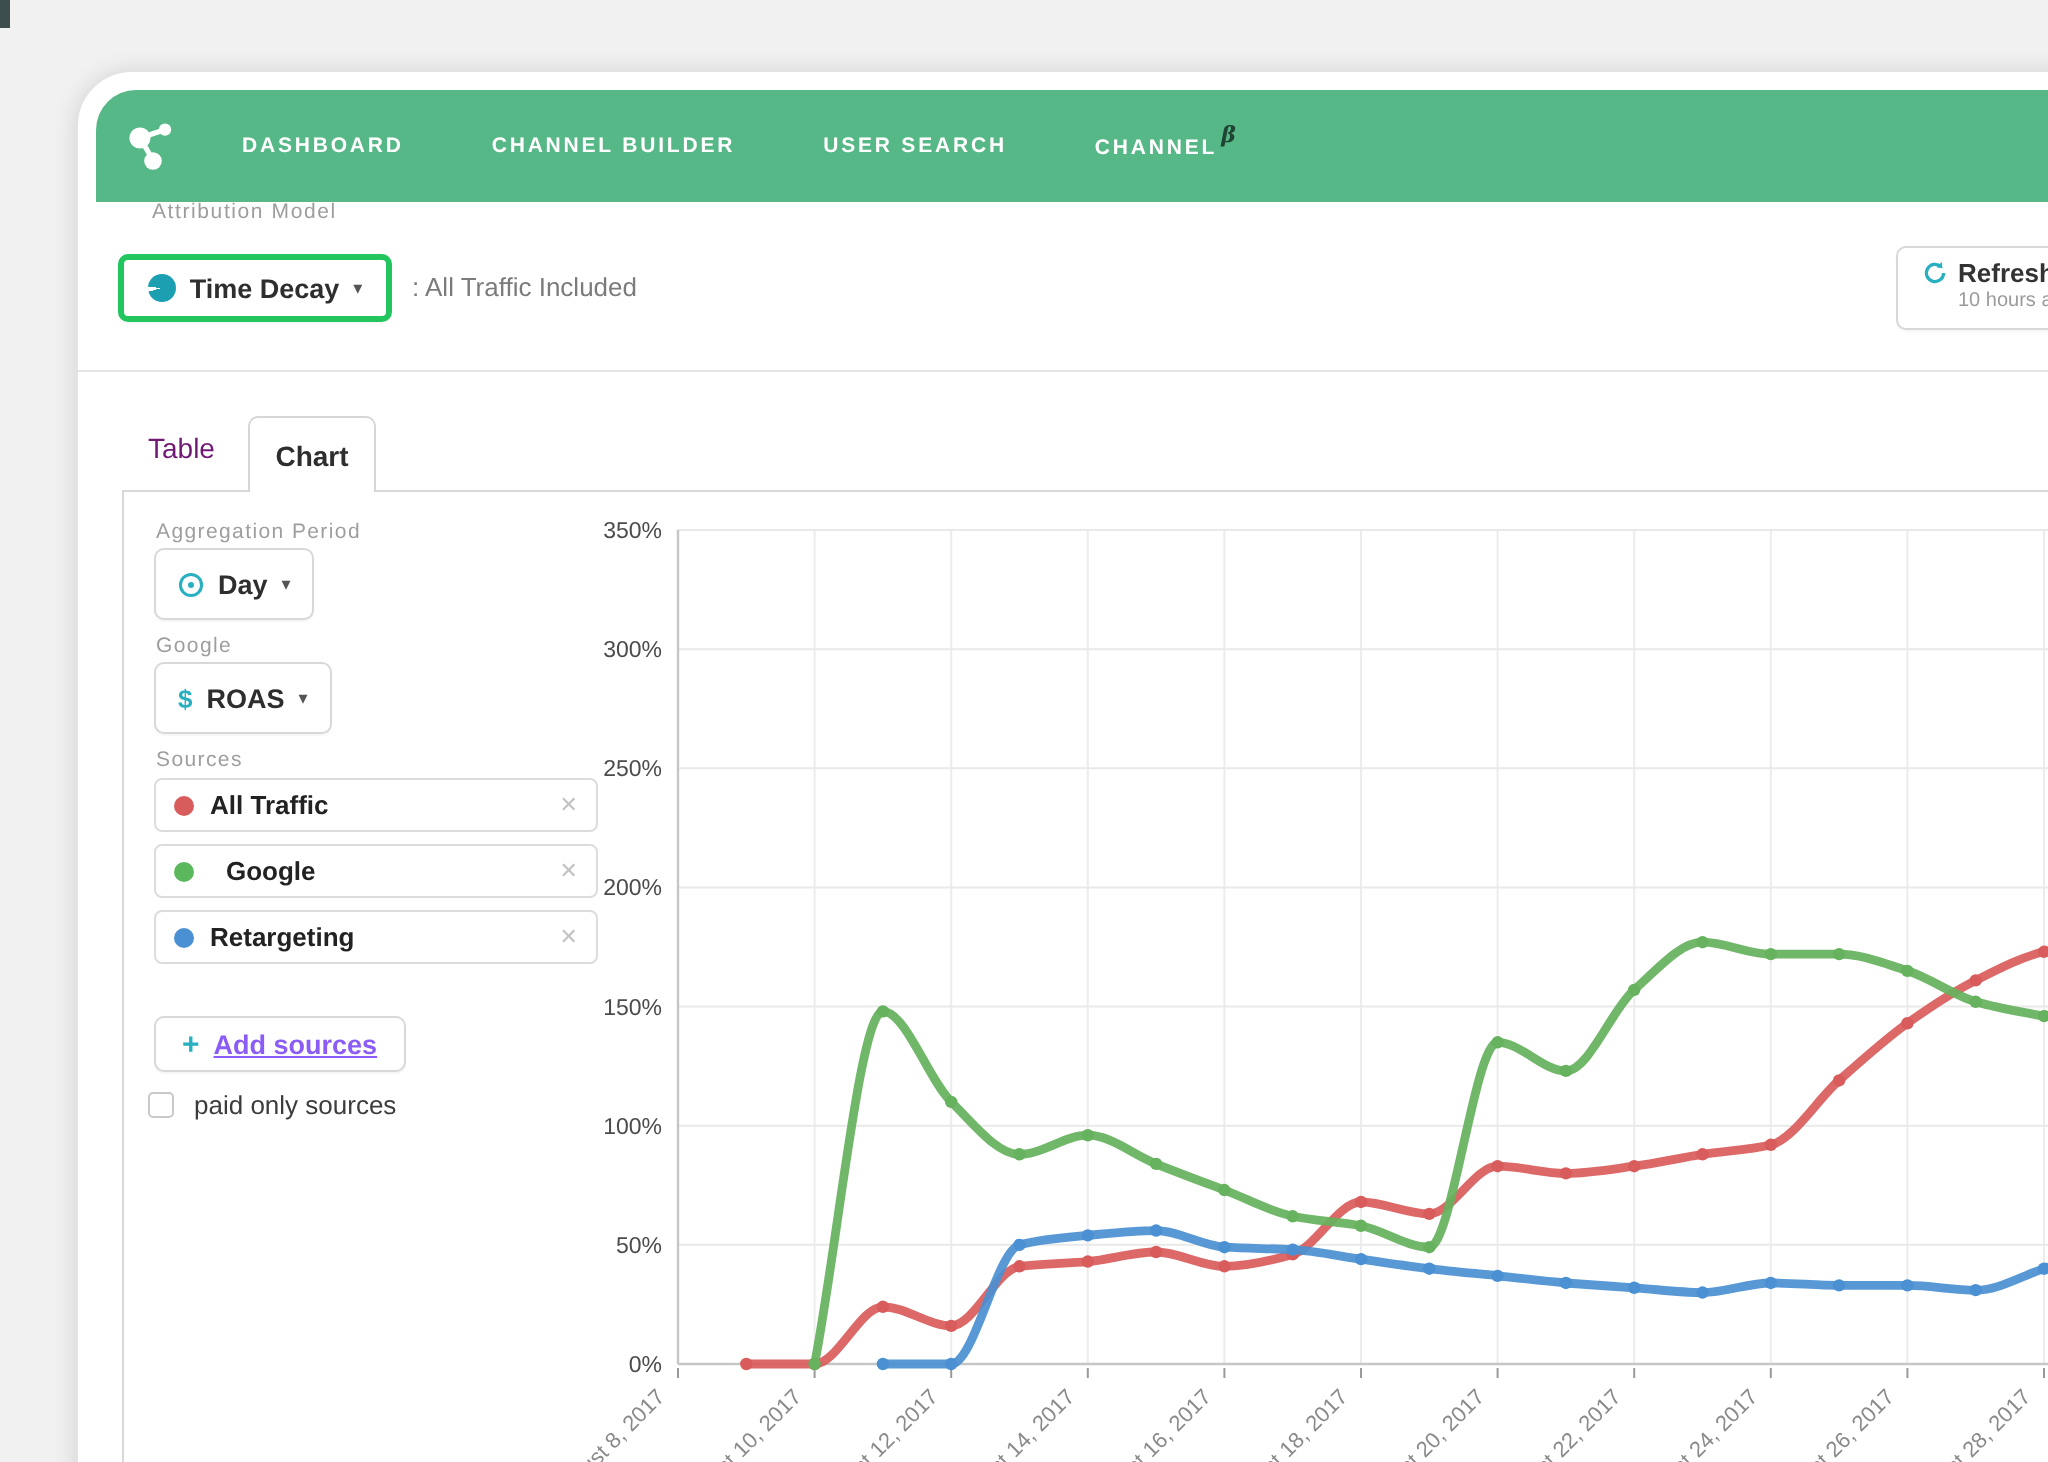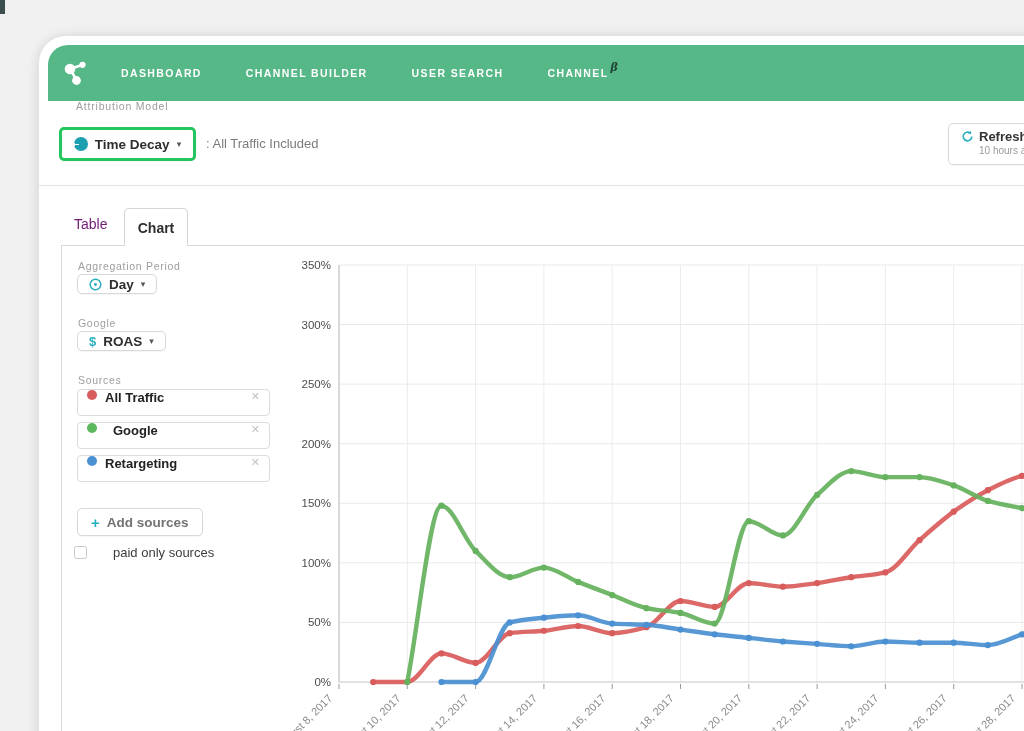--- a/index.html
+++ b/index.html
@@ -43,38 +43,38 @@
                border:1px solid #d6d6d6; border-bottom:none; border-radius:5px 5px 0 0; z-index:3;
                display:flex; align-items:center; justify-content:center; font-size:14px; font-weight:700;
                color:#2e2e2e; cursor:pointer; }
 
   
   .panel { position:absolute; left:22px; top:209px; right:0; bottom:0; background:#fff;
            border-top:1px solid #d9d9d9; border-left:1px solid #d9d9d9; z-index:1; }
 
   .side-label { position:absolute; font-size:10.5px; color:#9e9e9e; letter-spacing:.7px; }
   .ctl-btn { position:absolute; background:#fff; border:1px solid #d8d8d8; border-radius:5px;
-             display:flex; align-items:center; gap:7px; padding:0 11px; height:20px; cursor:pointer;
+             display:flex; align-items:center; gap:7px; padding:0 11px; height:36px; cursor:pointer;
              box-shadow:0 1px 1px rgba(0,0,0,.04); }
   .ctl-btn .txt { font-size:13.5px; font-weight:700; color:#2e2e2e; }
   .tealsym { color:#28afc0; font-weight:700; font-size:13px; }
 
-  .chip { position:absolute; left:15px; width:193px; height:27px; background:#fff; border:1px solid #dcdcdc;
-          border-radius:4px; display:flex; align-items:flex-start; padding:0 9px; gap:8px; }
+  .chip { position:absolute; left:15px; width:222px; height:27px; background:#fff; border:1px solid #dcdcdc;
+          border-radius:4px; display:flex; align-items:center; padding:0 9px; gap:8px; }
   .chip-dot { width:10px; height:10px; border-radius:50%; flex:none; }
   .chip-name { font-size:13px; font-weight:700; color:#222; flex:1; }
   .chip-x { font-size:11px; color:#c3c3c3; cursor:pointer; }
 
   .add-btn { position:absolute; left:15px; top:262px; height:28px; background:#fff; border:1px solid #d8d8d8;
              border-radius:5px; display:flex; align-items:center; gap:7px; padding:0 13px; cursor:pointer;
              box-shadow:0 1px 1px rgba(0,0,0,.04); }
-  .add-btn .txt { font-size:13.5px; font-weight:600; color:#737373; }
+  .add-btn .txt { font-size:13.5px; font-weight:600; color:#8b5cf6;text-decoration:underline; }
   .plus { color:#28afc0; font-weight:700; font-size:15px; }
 
-  .check-row { position:absolute; left:12px; top:299px; display:flex; align-items:center; gap:26px; cursor:pointer; }
+  .check-row { position:absolute; left:12px; top:299px; display:flex; align-items:center; gap:10px; cursor:pointer; }
   .checkbox { width:13px; height:13px; border:1px solid #c9c9c9; border-radius:2.5px; background:#fff; }
   .check-label { font-size:13px; color:#3c3c3c; }
 
   .chart-wrap { position:absolute; left:220px; top:7px; width:744px; height:481px; }
   svg text { font-family:"Liberation Sans", sans-serif; }
 
   .clock-svg, .refresh-svg { display:block; }
 </style>
 </head>
 <body>

